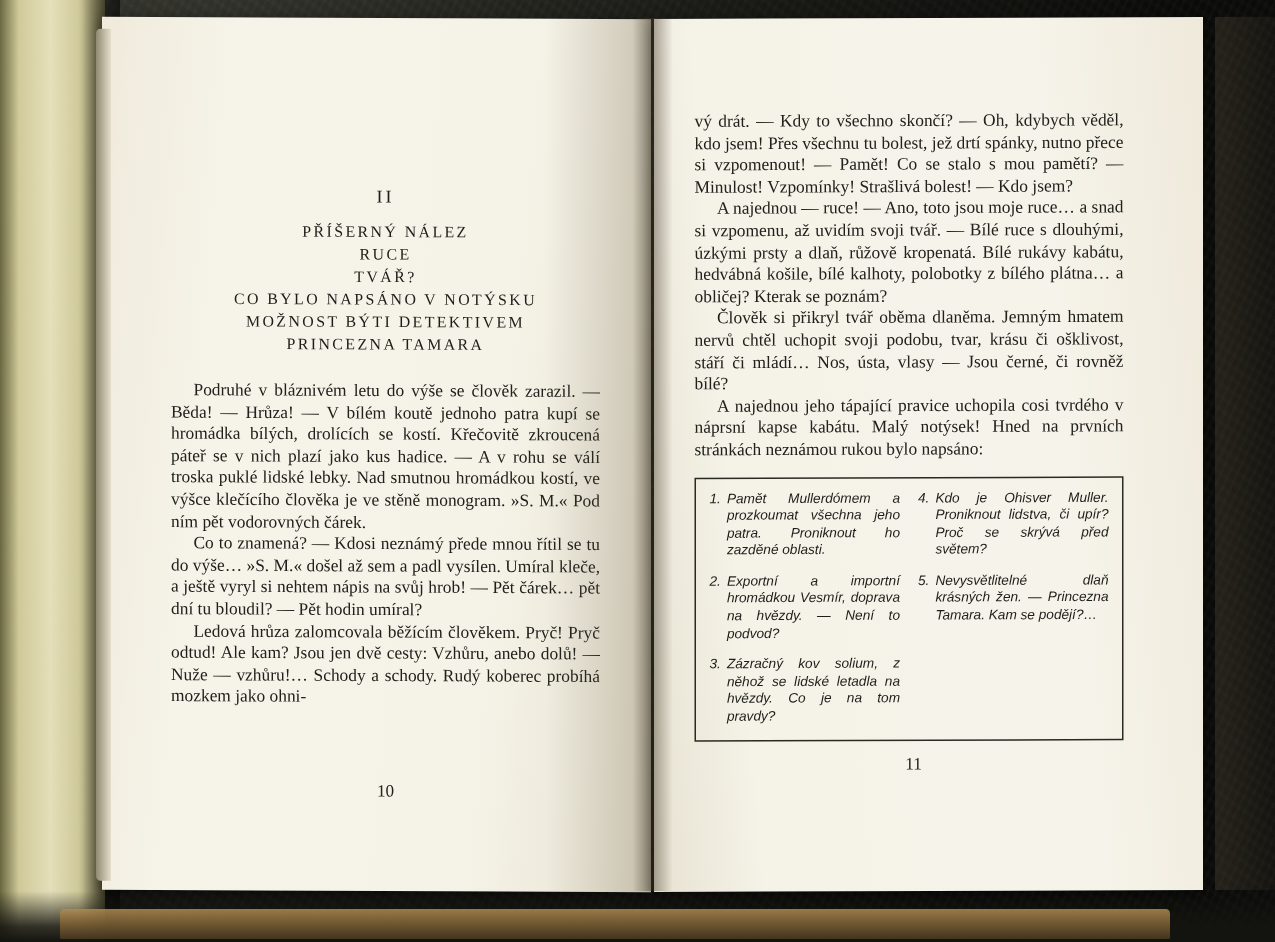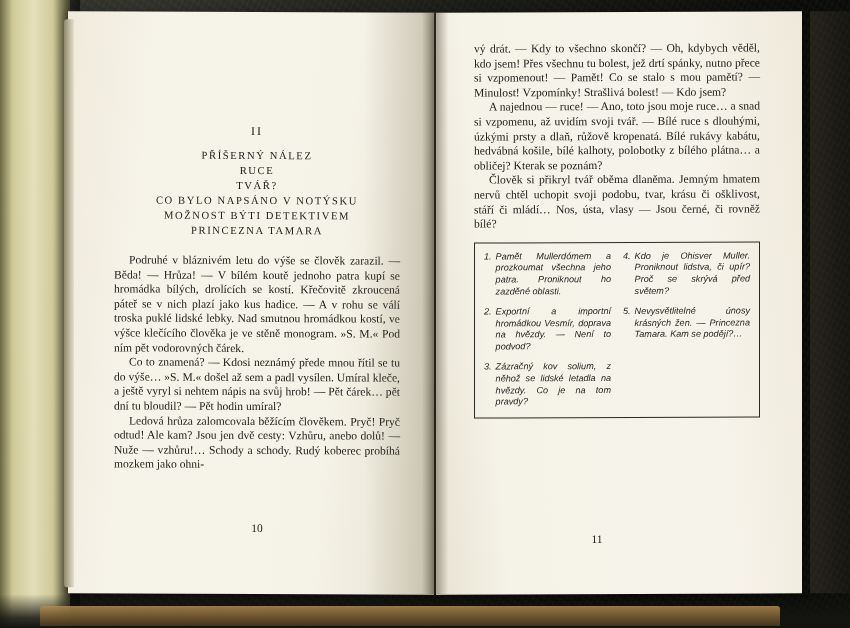--- a/index.html
+++ b/index.html
@@ -123,21 +123,21 @@
     position: absolute;
     top: 30px;
     width: 286px;
     font-size: 11.6px;
     line-height: 14.6px;
     color: #20201c;
     text-align: justify;
     hyphens: manual;
   }
   .col.left-col { left: 46px; }
-  .col.right-col { left: 38px; }
+  .col.right-col { left: 27px; margin-top: 32px; }
 
   .chapter-head {
     text-align: center;
     margin-top: 82px;
     margin-bottom: 16px;
     letter-spacing: 1.6px;
     font-size: 10.6px;
     line-height: 15px;
     color: #1d1d19;
   }
@@ -155,21 +155,21 @@
   p.body.cont { text-indent: 15px; }
 
   .folio {
     position: absolute;
     width: 286px;
     text-align: center;
     font-size: 11.5px;
     color: #23231e;
   }
   .folio.left-folio { left: 46px; top: 510px; }
-  .folio.right-folio { left: 18px; top: 492px; margin-top: 29px; }
+  .folio.right-folio { left: 30px; top: 492px; }
 
   
   .notebox {
     position: relative;
     margin-top: 10px;
     border: 1.1px solid #2a2a24;
     padding: 8px 9px 9px 9px;
     display: flex;
     gap: 12px;
     font-family: "Liberation Sans", sans-serif;
@@ -241,20 +241,21 @@
       <div class="folio left-folio">10</div>
       <div class="warp-left"></div>
     </div>
 
     <div class="page right">
 
       <div class="col right-col">
         <p class="body" style="text-indent:0">vý drát. — Kdy to všechno skončí? — Oh, kdybych věděl, kdo jsem! Přes všechnu tu bolest, jež drtí spánky, nutno přece si vzpomenout! — Pamět! Co se stalo s mou pamětí? — Minulost! Vzpomínky! Strašlivá bolest! — Kdo jsem?</p>
         <p class="body cont">A najednou — ruce! — Ano, toto jsou moje ruce… a snad si vzpomenu, až uvidím svoji tvář. — Bílé ruce s dlouhými, úzkými prsty a dlaň, růžově kropenatá. Bílé rukávy kabátu, hedvábná košile, bílé kalhoty, polobotky z bílého plátna… a obličej? Kterak se poznám?</p>
         <p class="body cont">Člověk si přikryl tvář oběma dlaněma. Jemným hmatem nervů chtěl uchopit svoji podobu, tvar, krásu či ošklivost, stáří či mládí… Nos, ústa, vlasy — Jsou černé, či rovněž bílé?</p>
+        <p class="body cont">A najednou jeho tápající pravice uchopila cosi tvrdého v náprsní kapse kabátu. Malý notýsek! Hned na prvních stránkách neznámou rukou bylo napsáno:</p>
 
         <div class="notebox">
           <div class="notecol">
             <div class="noteitem">
               <span class="num">1.</span>
               <span class="txt">Pamět Mullerdómem a prozkoumat všechna jeho patra. Proniknout ho zazděné oblasti.</span>
             </div>
             <div class="noteitem">
               <span class="num">2.</span>
               <span class="txt">Exportní a importní hromádkou Vesmír, doprava na hvězdy. — Není to podvod?</span>
@@ -264,21 +265,21 @@
               <span class="txt">Zázračný kov solium, z něhož se lidské letadla na hvězdy. Co je na tom pravdy?</span>
             </div>
           </div>
           <div class="notecol">
             <div class="noteitem">
               <span class="num">4.</span>
               <span class="txt">Kdo je Ohisver Muller. Proniknout lidstva, či upír? Proč se skrývá před světem?</span>
             </div>
             <div class="noteitem">
               <span class="num">5.</span>
-              <span class="txt">Nevysvětlitelné únosy krásných žen. — Princezna Tamara. Kam se podějí?…</span>
+              <span class="txt">Nevysvětlitelné dlaň krásných žen. — Princezna Tamara. Kam se podějí?…</span>
             </div>
           </div>
         </div>
       </div>
 
       <div class="folio right-folio">11</div>
       <div class="warp-right"></div>
     </div>
 
     <div class="gutter"></div>

